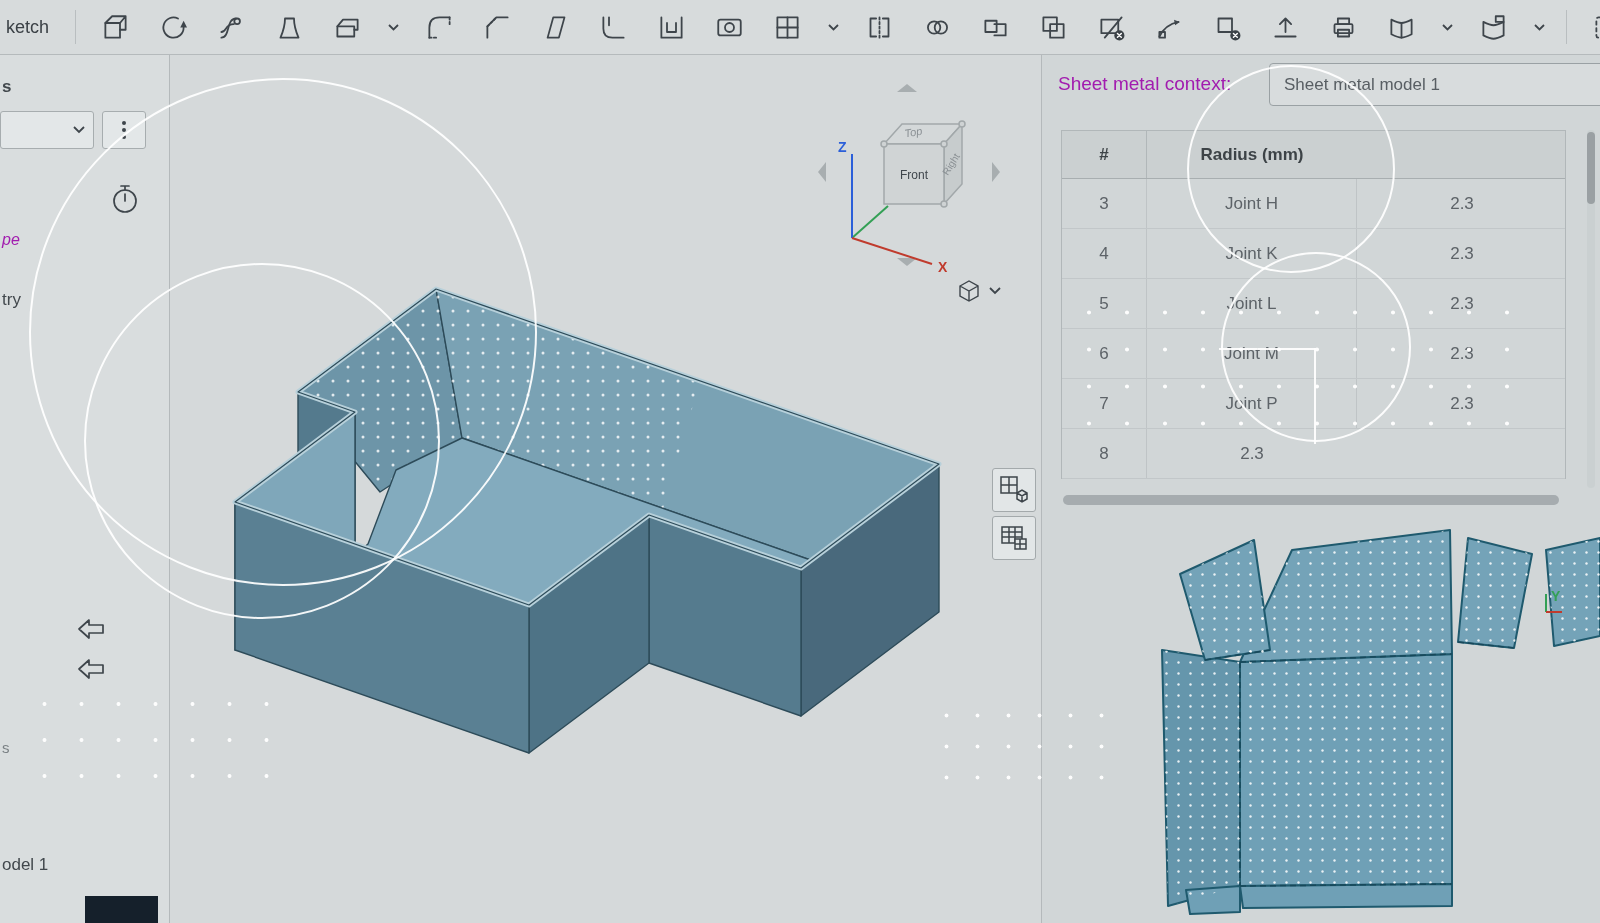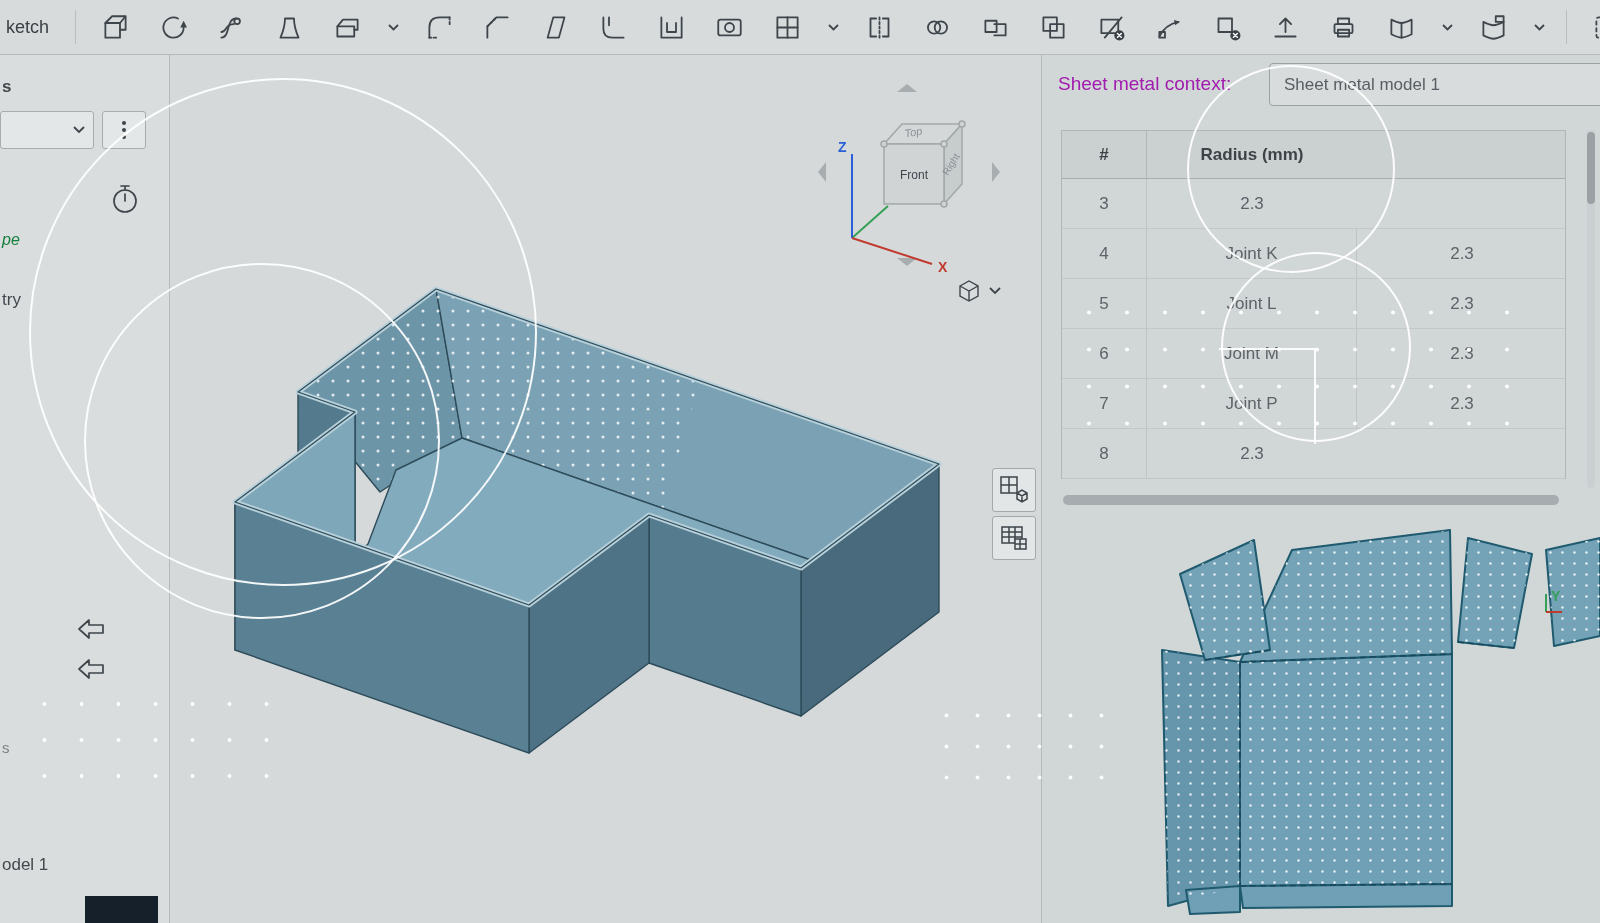--- a/index.html
+++ b/index.html
@@ -333,21 +333,21 @@
       </svg>
     </div>
 
     <div class="lp-icon" style="left:110px;top:128px">
       <svg width="30" height="32" viewBox="0 0 30 32">
         <circle cx="15" cy="18" r="11"></circle>
           <path d="M11,3 L19,3 M15,3 L15,7 M15,18 L15,11"></path>
       </svg>
     </div>
 
-    <div class="lp-frag" style="left:2px;top:176px;font-style:italic;color:#15803d;font-size:16px">pe</div>
+    <div class="lp-frag" style="left:2px;top:176px;font-style:italic;color:#a21caf;font-size:16px">pe</div>
     <div class="lp-frag" style="left:2px;top:235px">try</div>
 
     <div class="lp-icon" style="left:76px;top:562px">
       <svg width="30" height="24" viewBox="0 0 30 24">
         <path d="M13,3 L3,12 L13,21 L13,16 L27,16 L27,8 L13,8 Z"></path>
       </svg>
     </div>
     <div class="lp-icon" style="left:76px;top:602px">
       <svg width="30" height="24" viewBox="0 0 30 24">
         <path d="M13,3 L3,12 L13,21 L13,16 L27,16 L27,8 L13,8 Z"></path>
@@ -379,20 +379,21 @@
     <div class="ctx-label">Sheet metal context:</div>
     <div class="ctx-select">Sheet metal model 1</div>
 
     <div class="sm-table">
       <div class="thead">
         <div>#</div>
         <div>Radius (mm)</div>
       </div>
       <div class="trow">
         <div>3</div>
+        <div>Joint H</div>
         <div>2.3</div>
       </div>
       <div class="trow">
         <div>4</div>
         <div>Joint K</div>
         <div>2.3</div>
       </div>
       <div class="trow">
         <div>5</div>
         <div>Joint L</div>

